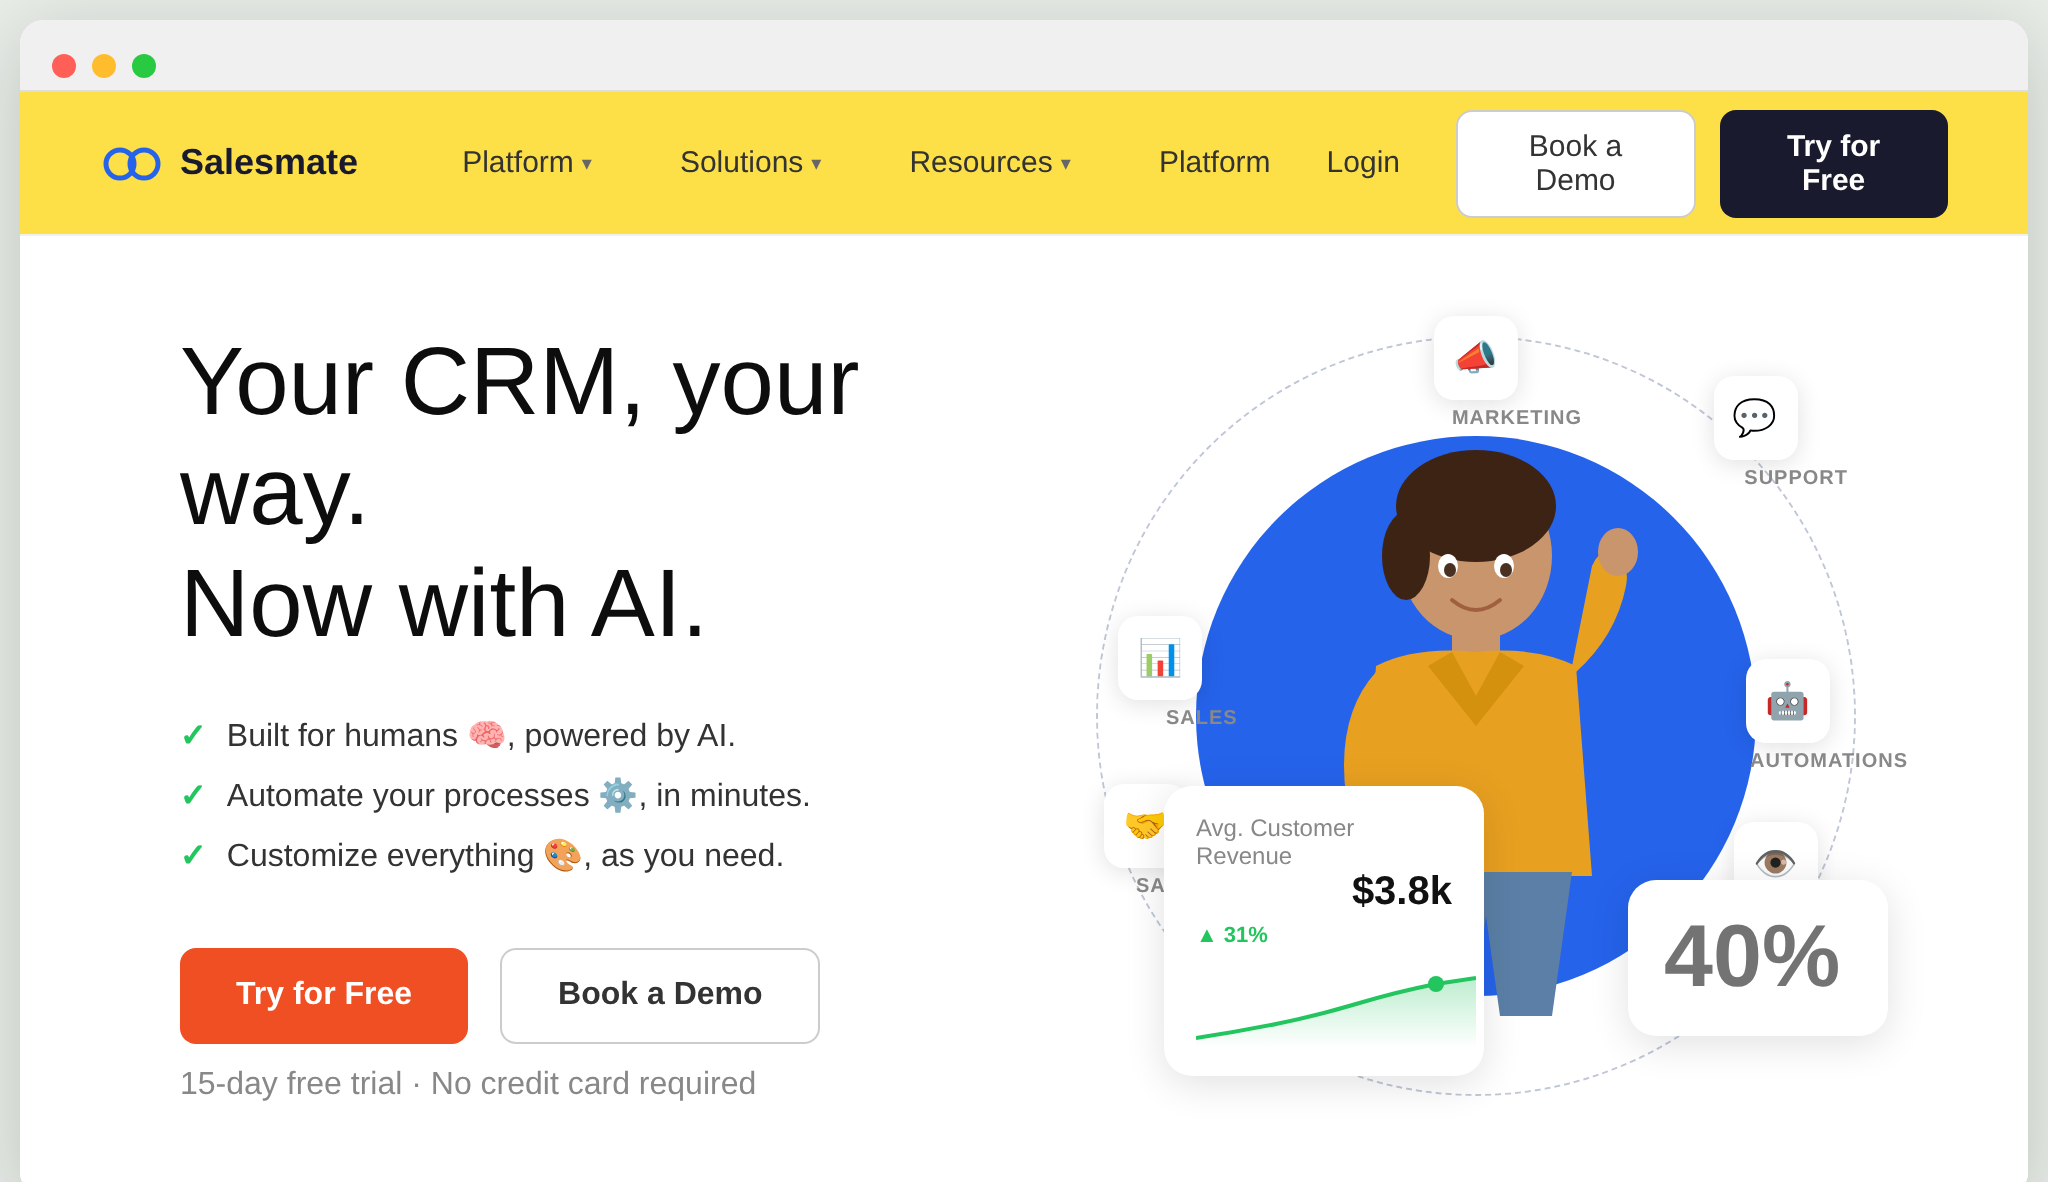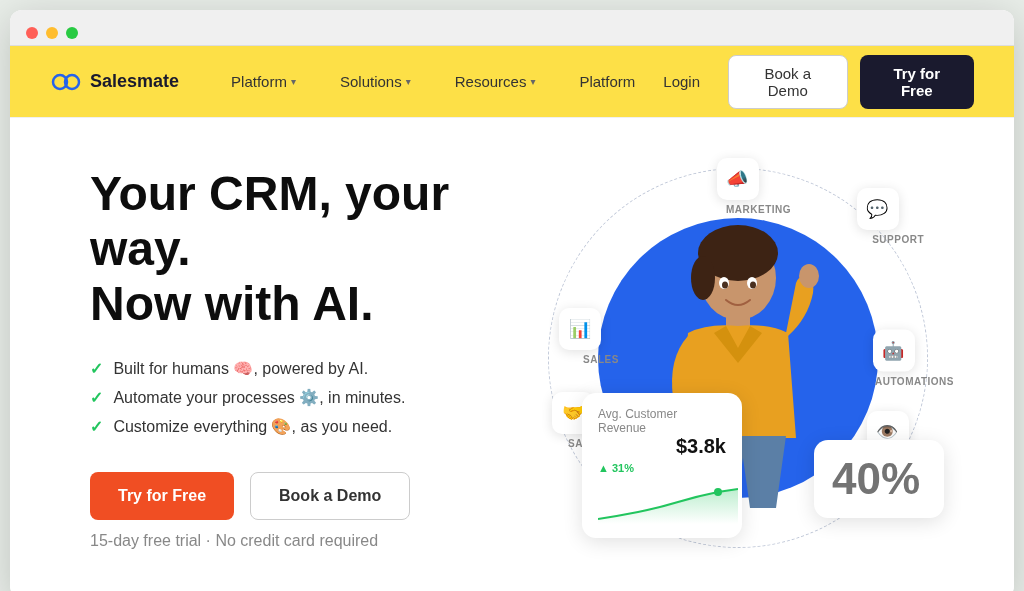--- a/index.html
+++ b/index.html
@@ -149,21 +149,21 @@
       position: relative;
       overflow: hidden;
     }
     .hero-left {
       flex: 1;
       max-width: 480px;
       z-index: 2;
     }
     .hero-title {
       font-size: 48px;
-      font-weight: 700;
+      font-weight: 400;
       color: #0d0d0d;
       line-height: 1.15;
       margin-bottom: 28px;
     }
     .hero-features {
       list-style: none;
       margin-bottom: 36px;
     }
     .hero-features li {
       display: flex;

